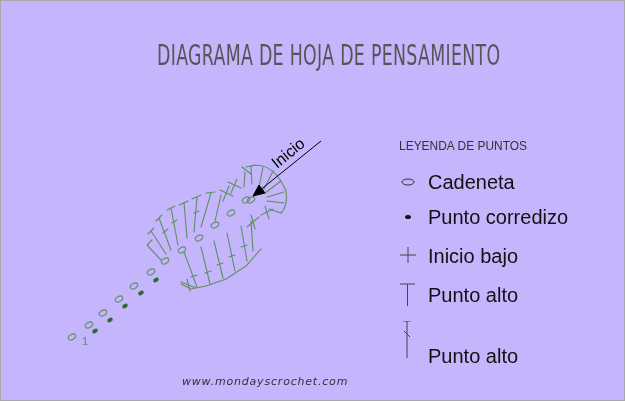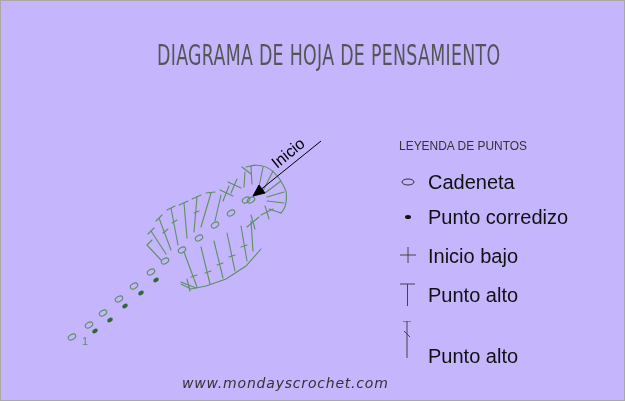--- a/index.html
+++ b/index.html
@@ -27,21 +27,21 @@
   }
   .legend-item { position: absolute; left: 398px; height: 24px; }
   .legend-item .sym { position: absolute; left: 0; top: 0; width: 20px; height: 24px; }
   .legend-item .lbl {
     position: absolute; left: 29px; top: 2px;
     font-size: 20px; color: #111; white-space: nowrap;
   }
   .site {
     position: absolute; left: 181px; top: 374px;
     font-family: "DejaVu Sans", sans-serif; font-style: italic;
-    font-size: 14px; color: #333; letter-spacing: 0.8px;
+    font-size: 11px; color: #333; letter-spacing: 0.8px;
   }
   .diagram { position: absolute; left: 0; top: 0; }
 </style>
 </head>
 <body>
 
 <div class="frame">
 
   <div class="title">DIAGRAMA DE HOJA DE PENSAMIENTO</div>
 

